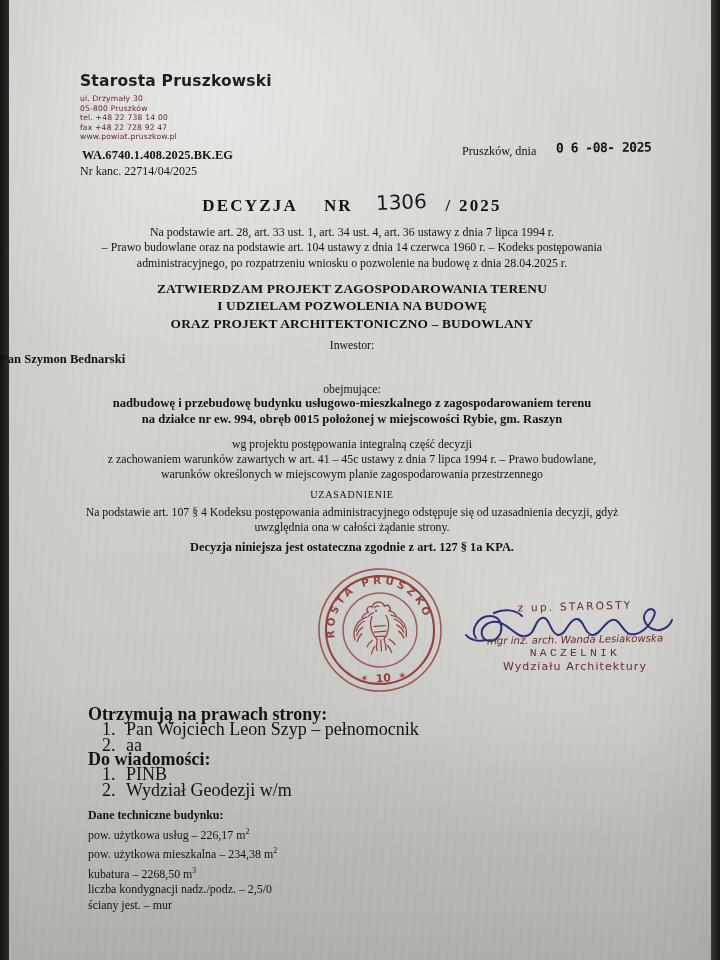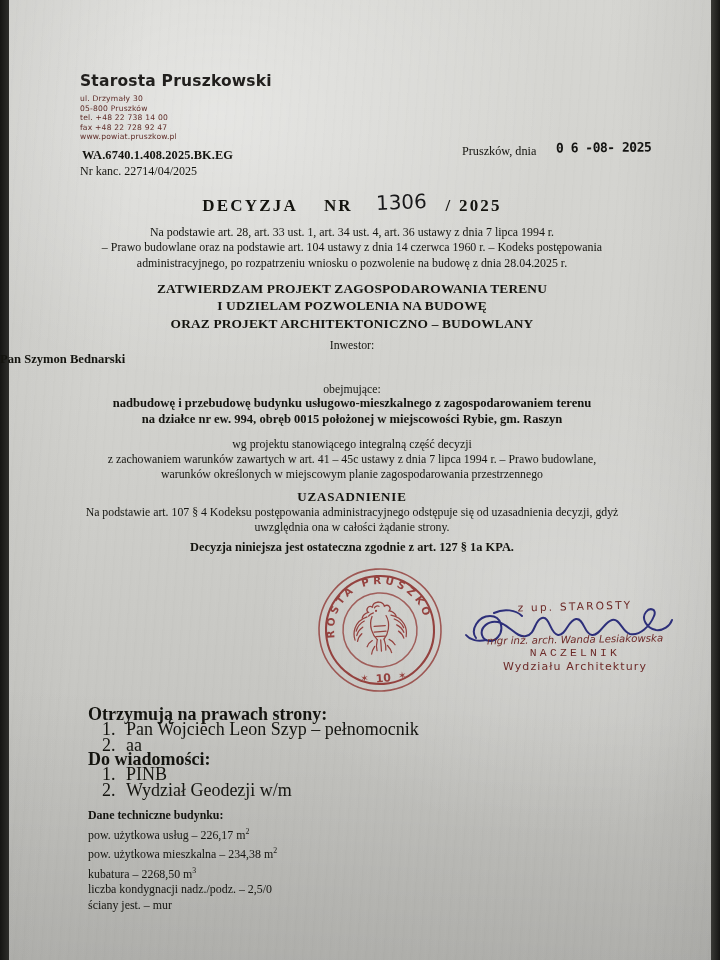--- a/index.html
+++ b/index.html
@@ -133,21 +133,21 @@
   .investor-name { top: 352px; width: 704px; left: 0; text-align: left; font-weight: bold; font-size: 12.6px; }
 
   .scope-lbl { top: 382px; width: 704px; left: 0; text-align: center; font-size: 11.8px; }
   .scope-body {
     top: 395px; width: 704px; left: 0; text-align: center;
     font-weight: bold; font-size: 12.6px; line-height: 16px;
   }
 
   .proj { top: 437px; width: 704px; left: 0; text-align: center; font-size: 11.8px; line-height: 15.2px; }
 
-  .uzas-hd { top: 489px; width: 704px; left: 0; text-align: center; font-weight: bold; font-size: 13px; letter-spacing: 0.8px; }
+  .uzas-hd { top: 489px; width: 704px; left: 0; text-align: center; font-weight: normal; font-size: 10px; letter-spacing: 0.8px; }
   .uzas-body { top: 505px; width: 704px; left: 0; text-align: center; font-size: 11.8px; line-height: 15.2px; }
   .uzas-body div { padding: 0 26px; }
 
   .final { top: 540px; width: 704px; left: 0; text-align: center; font-weight: bold; font-size: 12.4px; }
 
   
   #seal {
     left: 316px; top: 566px;
     width: 128px; height: 128px;
     transform: rotate(-4deg);
@@ -256,21 +256,21 @@
     <div class="abs investor-lbl">Inwestor:</div>
     <div class="abs investor-name">Pan Szymon Bednarski</div>
 
     <div class="abs scope-lbl">obejmujące:</div>
     <div class="abs scope-body">
       <div>nadbudowę i przebudowę budynku usługowo-mieszkalnego z zagospodarowaniem terenu</div>
       <div>na działce nr ew. 994, obręb 0015 położonej w miejscowości Rybie, gm. Raszyn</div>
     </div>
 
     <div class="abs para proj">
-      <div>wg projektu stanowiącego integralną część decyzji</div>
+      <div>wg projektu postępowania integralną część decyzji</div>
       <div>z zachowaniem warunków zawartych w art. 41 – 45c ustawy z dnia 7 lipca 1994 r. – Prawo budowlane,</div>
       <div>warunków określonych w miejscowym planie zagospodarowania przestrzennego</div>
     </div>
 
     <div class="abs uzas-hd">UZASADNIENIE</div>
     <div class="abs uzas-body">
       <div>Na podstawie art. 107 § 4 Kodeksu postępowania administracyjnego odstępuje się od uzasadnienia decyzji, gdyż</div>
       <div>uwzględnia ona w całości żądanie strony.</div>
     </div>
 

